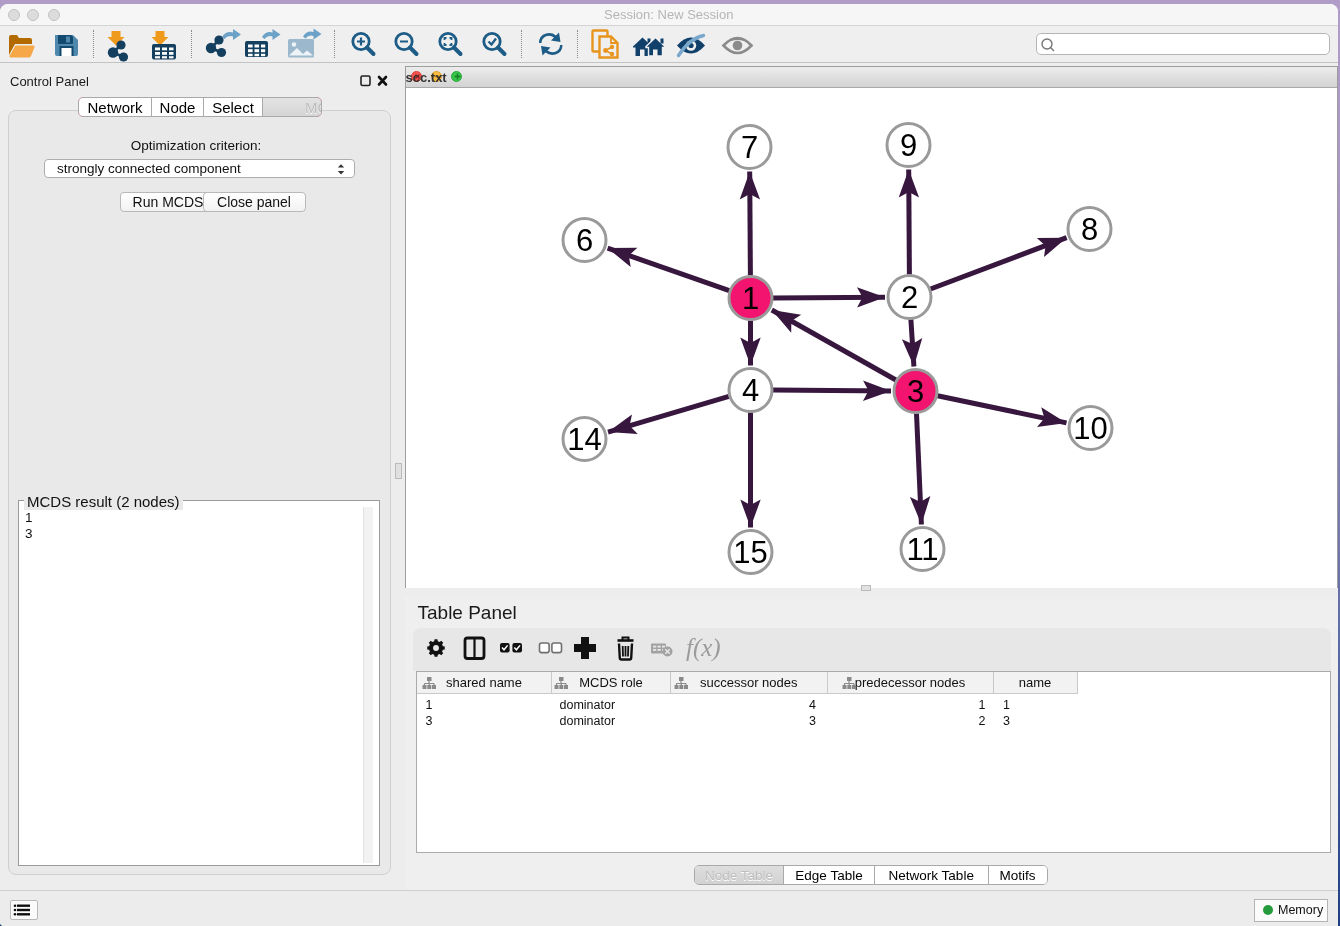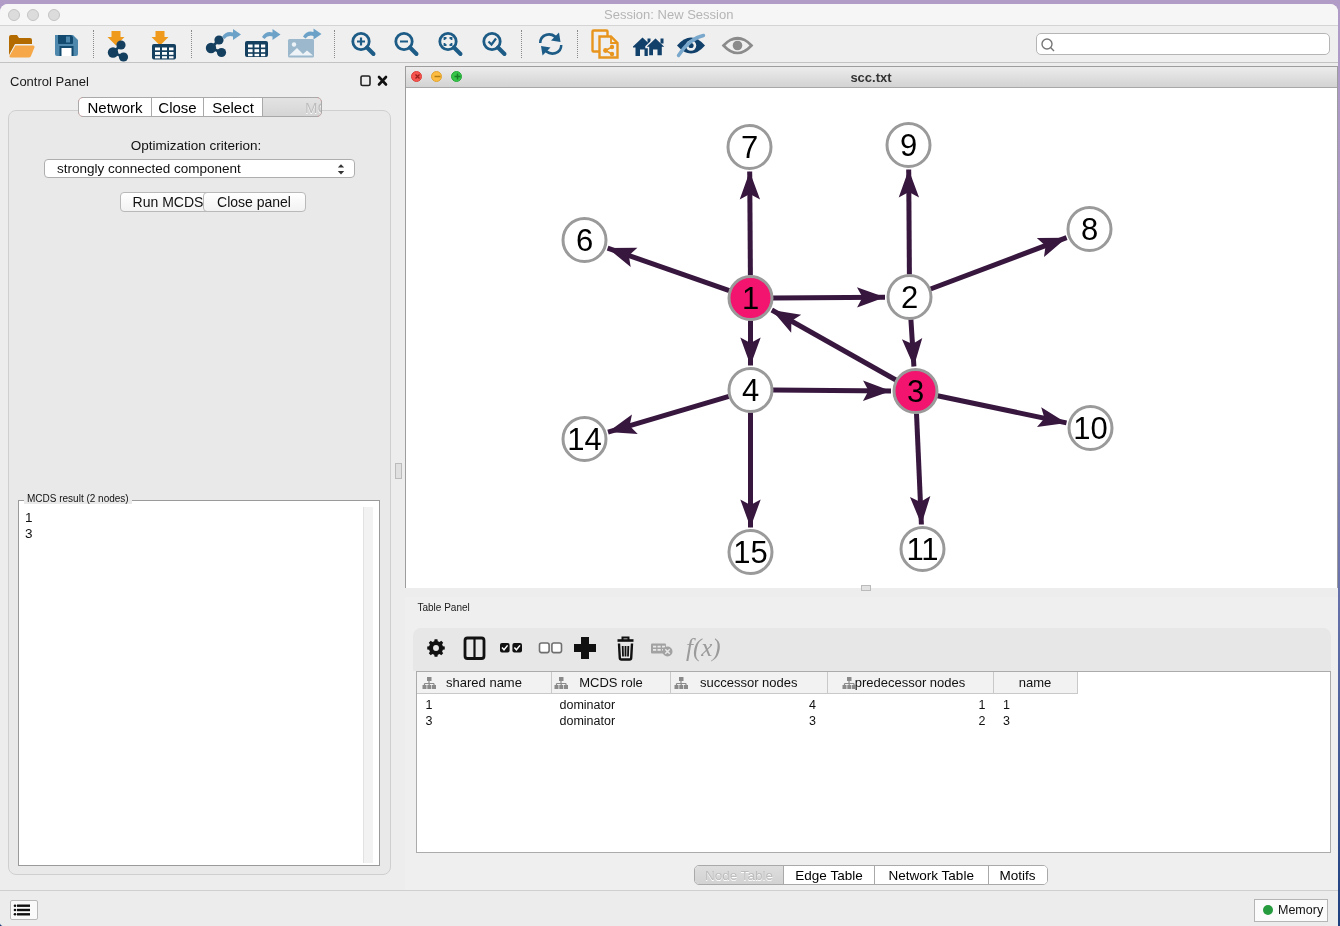--- a/index.html
+++ b/index.html
@@ -17,33 +17,33 @@
 #cp{position:absolute;left:0;top:59px;width:392px;height:827px;background:#ededed;}
 #cp-title{position:absolute;left:10px;top:11px;font-size:13px;color:#1a1a1a;}
 #cp-box{position:absolute;left:8px;top:47px;width:383px;height:765px;background:#e9e9e9;border:1px solid #cfcfcf;border-radius:8px;}
 #tabs{position:absolute;left:78px;top:34px;height:20px;display:flex;border:1px solid #a9a9a9;border-radius:5px;overflow:hidden;background:#ef4444;}
 .tab{font-size:15px;color:#000;padding:1px 0 0 0;text-align:center;border-right:1px solid #a9a9a9;background:#fff;line-height:18px;}
 .tab:last-child{border-right:none;padding-left:42px;}
 #optlab{position:absolute;left:0;top:75px;width:392px;text-align:center;font-size:13.5px;color:#111;}
 #combo{position:absolute;left:44px;top:96px;width:311px;height:19px;background:#fff;border:1px solid #aeaeae;border-radius:4px;font-size:13.5px;line-height:17px;padding-left:12px;color:#111;}
 .btn{position:absolute;top:129px;height:20px;background:linear-gradient(#ffffff,#f2f2f2);border:1px solid #b9b9b9;border-radius:4px;font-size:14px;text-align:center;line-height:18px;color:#111;}
 #fieldset{position:absolute;left:18px;top:437px;width:362px;height:366px;border:1px solid #9a9a9a;background:#fff;}
-#fs-label{position:absolute;left:5px;top:-8px;background:#e9e9e9;padding:0 3px;font-size:10px;color:#111;}
+#fs-label{position:absolute;left:5px;top:-8px;background:#e9e9e9;padding:0 3px;font-size:15px;color:#111;}
 #fs-scroll{position:absolute;right:6px;top:6px;width:10px;height:356px;background:#f2f2f2;border-left:1px solid #e2e2e2;}
 
 #vsplit{position:absolute;left:392px;top:59px;width:12.5px;height:827px;background:#ededed;}
 
 #net{position:absolute;left:404.5px;top:62px;width:933px;height:522px;border:1px solid #9d9d9d;background:#fff;}
 #net-tb{position:absolute;left:0;top:0;width:100%;height:21px;background:linear-gradient(#ececec,#d3d3d3);border-bottom:1px solid #a8a8a8;}
 .nl{position:absolute;top:3.5px;width:11px;height:11px;border-radius:50%;}
-#net-title{position:absolute;top:3px;width:100%;text-align:center;font-size:13px;font-weight:bold;color:#333;}
+#net-title{position:absolute;top:3px;width:100%;font-size:13px;font-weight:bold;color:#333;}
 #canvas{position:absolute;left:0;top:22px;width:931px;height:499px;background:#fff;}
 
 #tp{position:absolute;left:404.5px;top:593px;width:933px;height:293px;background:#efefef;}
-#tp-title{position:absolute;left:13px;top:5px;font-size:10px;color:#1a1a1a;}
+#tp-title{position:absolute;left:13px;top:5px;font-size:19px;color:#1a1a1a;}
 #tp-toolbar{position:absolute;left:8.5px;top:31px;width:918px;height:43px;background:#e7e7e7;border-radius:8px 8px 0 0;}
 #tbl{position:absolute;left:11.5px;top:74px;width:915px;height:182px;background:#fff;border:1px solid #ababab;}
 #thead{position:absolute;left:0;top:0;height:22px;background:#f2f2f2;border-bottom:1px solid #c9c9c9;}
 .th{position:absolute;top:0;height:22px;border-right:1px solid #c9c9c9;font-size:13px;color:#111;text-align:center;line-height:22px;}
 .td{position:absolute;font-size:12.5px;color:#111;}
 #btabs{position:absolute;left:289.5px;top:268px;height:20px;display:flex;border:1px solid #a9a9a9;border-radius:5px;overflow:hidden;background:#fff;}
 .btab{font-size:13.5px;color:#000;text-align:center;border-right:1px solid #a9a9a9;background:#fff;line-height:19px;}
 .btab:last-child{border-right:none;}
 
 #status{position:absolute;left:0;top:886px;width:100%;height:36px;background:#ececec;border-top:1px solid #cfcfcf;}
@@ -211,21 +211,21 @@
   </div>
   <div id="cp">
     <div id="cp-title">Control Panel</div>
     <svg style="position:absolute;left:360px;top:11.5px" width="30" height="12" viewBox="0 0 30 12">
         <rect x="1" y="1" width="9" height="9.5" fill="none" stroke="#222" stroke-width="1.6" rx="1.5"></rect>
         <path d="M19 2 L26 9.5 M26 2 L19 9.5" stroke="#111" stroke-width="2.6" stroke-linecap="round"></path>
       </svg>
     <div id="cp-box"></div>
     <div id="tabs">
       <div class="tab" style="width:73px;">Network</div>
-      <div class="tab" style="width:52px;">Close</div>
+      <div class="tab" style="width:52px;">Node</div>
       <div class="tab" style="width:59px;">Select</div>
       <div class="tab emboss" style="width:58px;background:linear-gradient(#e3e3e3,#d5d5d5);">MCDS</div>
     </div>
     <div id="combo">strongly connected component
       <svg style="position:absolute;right:8px;top:3px" width="10" height="13" viewBox="0 0 10 13">
           <path d="M1.8 4.6 L5 1.2 L8.2 4.6 Z" fill="#333"></path>
           <path d="M1.8 8 L5 11.4 L8.2 8 Z" fill="#333"></path>
         </svg>
     </div>
     <div id="optlab">Optimization criterion:</div>

